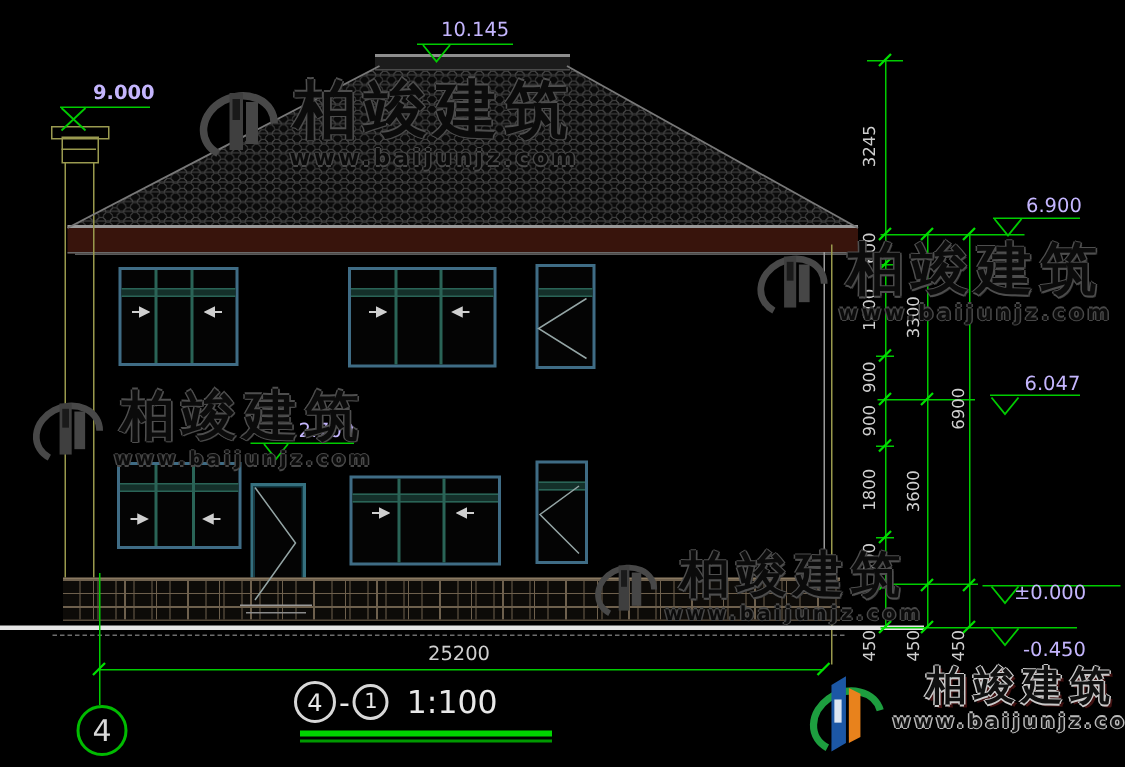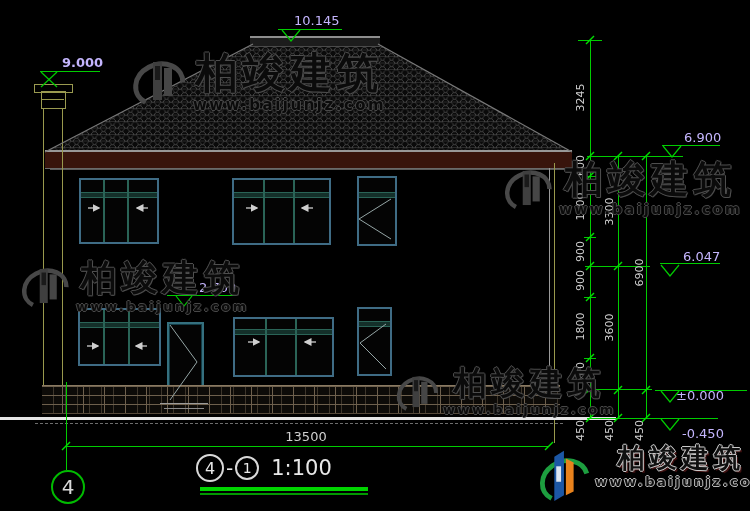--- a/index.html
+++ b/index.html
@@ -211,21 +211,21 @@
   <span class="dimtext vtext ann" style="left:558px;top:245px;">900</span>
   <span class="dimtext vtext ann" style="left:558px;top:274px;">900</span>
   <span class="dimtext vtext ann" style="left:558px;top:320px;">1800</span>
   <span class="dimtext vtext ann" style="left:558px;top:366px;">900</span>
   <span class="dimtext vtext ann" style="left:558px;top:424px;">450</span>
   <span class="dimtext vtext ann" style="left:587px;top:205px;">3300</span>
   <span class="dimtext vtext ann" style="left:587px;top:321px;">3600</span>
   <span class="dimtext vtext ann" style="left:587px;top:424px;">450</span>
   <span class="dimtext vtext ann" style="left:617px;top:266px;">6900</span>
   <span class="dimtext vtext ann" style="left:617px;top:424px;">450</span>
-  <span class="dimtext ann" style="left:270px;top:429px;width:72px;font-size:13px;">13500</span>
+  <span class="dimtext ann" style="left:270px;top:429px;width:72px;font-size:13px;">25200</span>
 
   <div class="bubble ann">
     <span>4</span>
   </div>
 
   <div class="titlebar ann">
     <span class="tcirc big">
         <span>4</span>
       </span>
     <span class="tdash">-</span>

